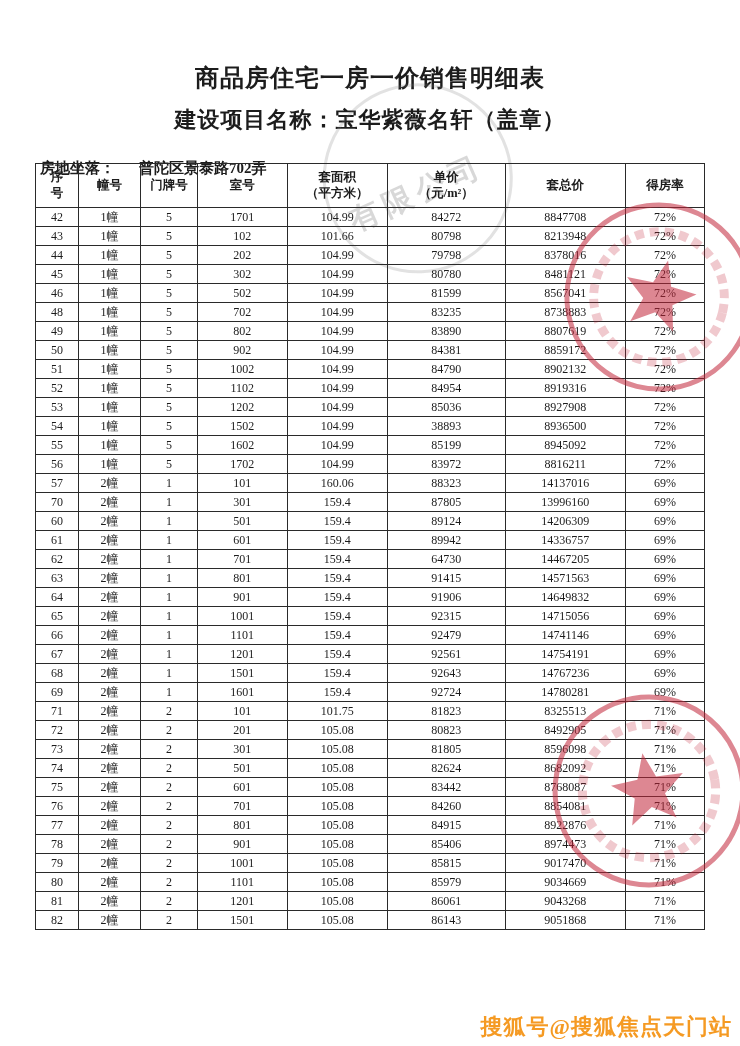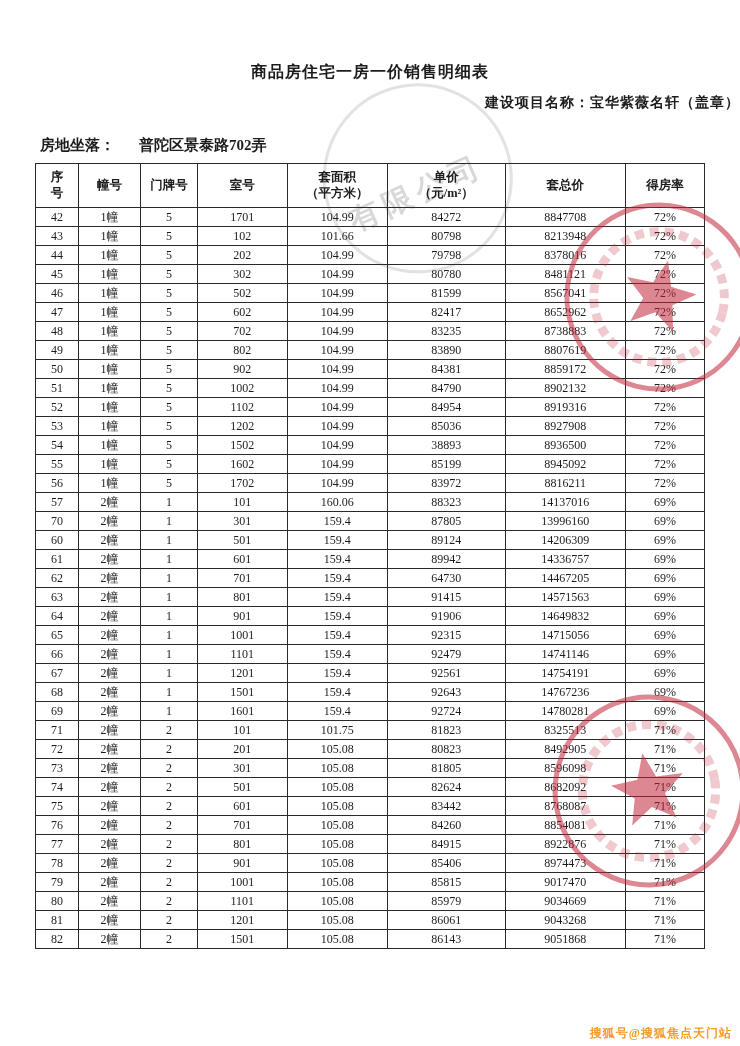--- a/index.html
+++ b/index.html
@@ -10,28 +10,28 @@
   }
   .page {
     position:relative;
     width:740px; height:1046px;
     background:#ffffff;
     overflow:hidden;
   }
   .doc-title {
     text-align:center;
     padding-top:62px;
-    font-size:16px;
+    font-size:24px;
     font-weight:bold;
     letter-spacing:1px;
   }
   .doc-subtitle {
-    text-align:right;
+    text-align:center;
     margin-top:11px;
-    font-size:14px;
+    font-size:22px;
     font-weight:bold;
     letter-spacing:1px;
   }
   .location-line {
     margin:24px 0 0 40px;
     font-size:15px;
     font-weight:bold;
   }
   .location-value { margin-left:24px;text-align:center; }
 
@@ -90,21 +90,21 @@
     border-radius:50%;
   }
   .gray-watermark .wm-text {
     position:absolute;
     left:26px; top:58px;
   }
 
   .footer-credit {
     position:absolute;
     right:8px; bottom:4px;
-    font-size:12px;
+    font-size:22px;
     font-weight:bold;
     color:#f59a23;
     letter-spacing:1px;
   }
 </style>
 </head>
 <body>
 
 <div class="page">
 
@@ -191,30 +191,20 @@
           <td>46</td>
           <td>1幢</td>
           <td>5</td>
           <td>502</td>
           <td>104.99</td>
           <td>81599</td>
           <td>8567041</td>
           <td>72%</td>
         </tr>
         <tr>
-          <td>47</td>
-          <td>1幢</td>
-          <td>5</td>
-          <td>602</td>
-          <td>104.99</td>
-          <td>82417</td>
-          <td>8652962</td>
-          <td>72%</td>
-        </tr>
-        <tr>
           <td>48</td>
           <td>1幢</td>
           <td>5</td>
           <td>702</td>
           <td>104.99</td>
           <td>83235</td>
           <td>8738883</td>
           <td>72%</td>
         </tr>
         <tr>

